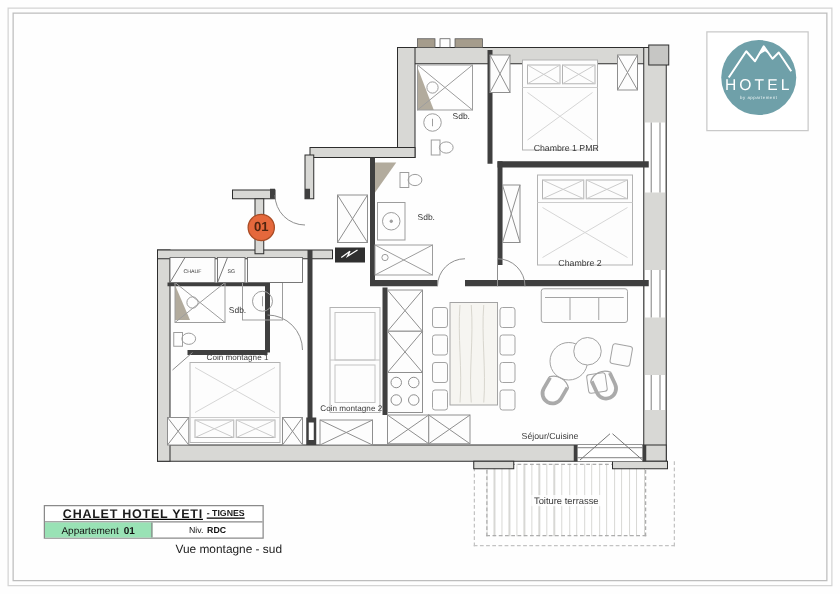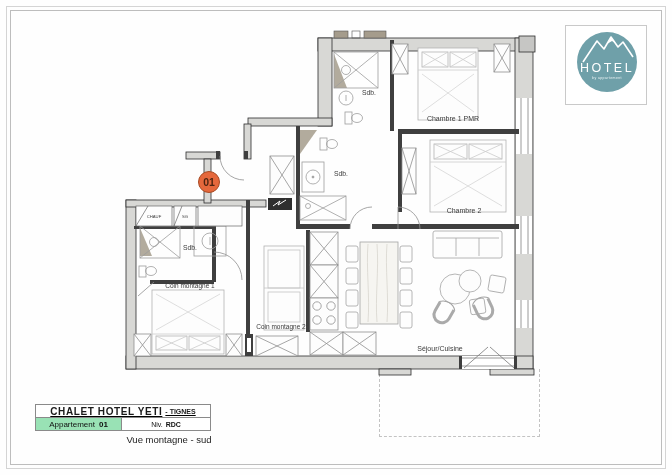--- a/index.html
+++ b/index.html
@@ -40,31 +40,34 @@
     justify-content:center;gap:3px;text-decoration:underline;}
   .tb-title{font-weight:bold;font-size:10px;letter-spacing:.6px;color:#1a1a1a;}
   .tb-loc{font-weight:bold;font-size:7px;color:#1a1a1a;}
   .tb-row2{height:12px;display:flex;}
   .tb-cell-apt{width:86px;background:#99E2B5;border-right:1px solid #8a8a8a;display:flex;
     align-items:center;justify-content:center;gap:4px;font-size:8px;color:#111;}
   .tb-apt-num{font-weight:bold;}
   .tb-cell-niv{flex:1;display:flex;align-items:center;justify-content:center;gap:3px;
     font-size:7px;color:#111;}
   .tb-niv-val{font-weight:bold;}
-  .tb-caption{position:absolute;left:104px;top:434px;width:130px;text-align:center;
+  .tb-caption{position:absolute;left:118px;top:434px;width:130px;text-align:center;
     font-size:9.5px;color:#222;}
 </style>
 </head>
 <body>
 
 <div id="page">
   <div class="frame-a"></div>
   <div class="frame-b"></div>
 
   <div class="terrace-outer"></div>
+  <div class="terrace">
+    <span class="terrace-label">Toiture terrasse</span>
+  </div>
 
   <svg id="plan" viewBox="0 0 672 475">
 
     <g fill="#d8d8d5" stroke="#2d2d2d" stroke-width="0.8">
       <rect x="318" y="38" width="215" height="13"></rect>
       <rect x="515" y="38" width="18" height="334"></rect>
       <rect x="126" y="356" width="407" height="13"></rect>
       <rect x="126" y="200" width="10" height="169"></rect>
       <rect x="126" y="200" width="140" height="7"></rect>
       <rect x="318" y="38" width="14" height="88"></rect>

